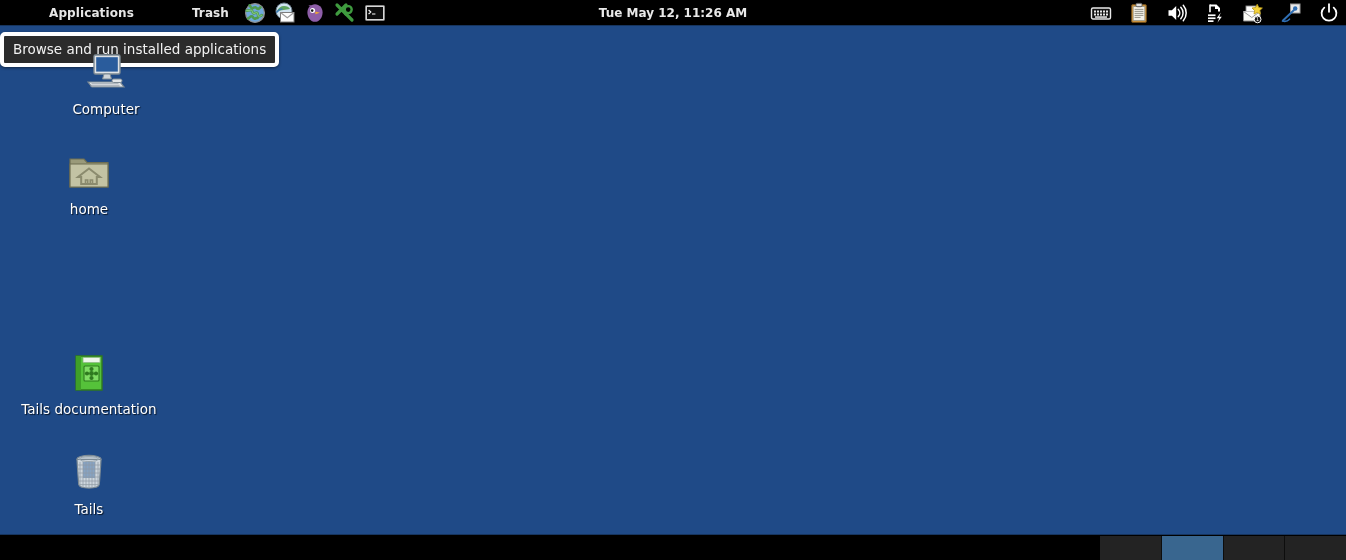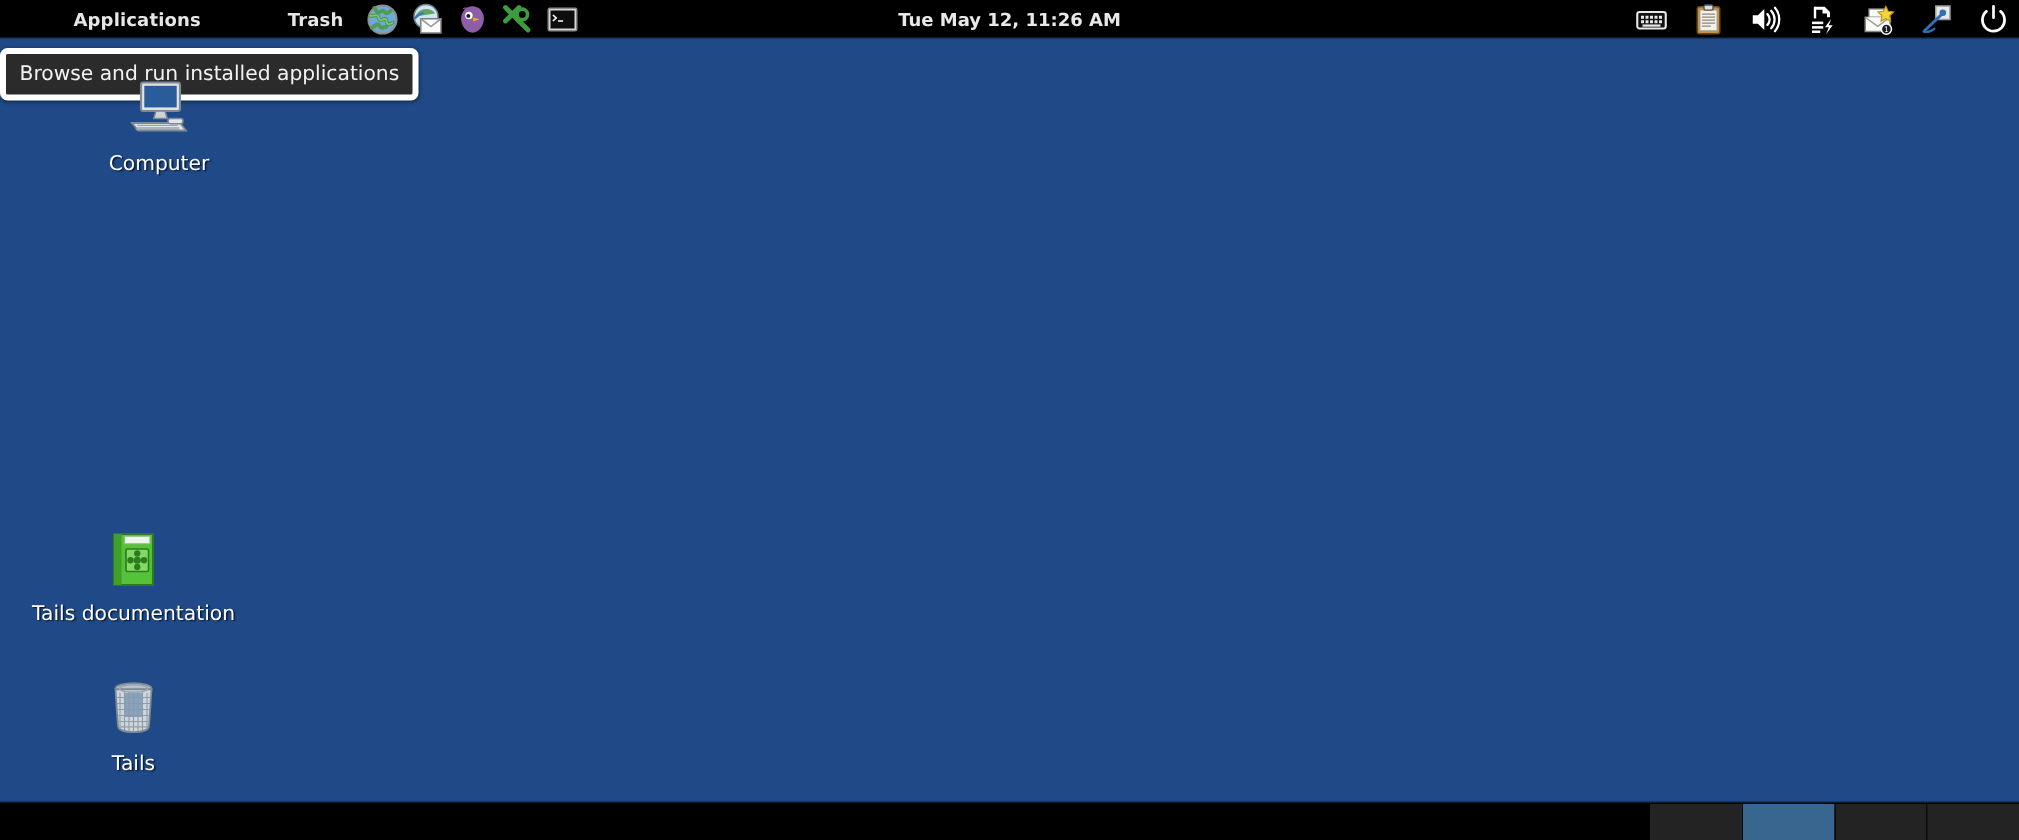--- a/index.html
+++ b/index.html
@@ -234,20 +234,31 @@
         <path d="M6 34h32l4 5H10z" fill="#e3e6e9" stroke="#7d8a94" stroke-width="1.2"></path>
         <g stroke="#9aa5ad" stroke-width=".8">
           <path d="M9.5 35.6h27M9 37.3h28.5M8.5 38.3h29"></path>
         </g>
         <rect x="30" y="31" width="10" height="3.5" rx="1.6" fill="#e3e6e9" stroke="#7d8a94" stroke-width="1"></rect>
       </svg>
     </div>
     <div class="dlabel">Computer</div>
   </div>
 
+  <div class="dicon" style="left:0px;top:122px;">
+    <div class="glyph">
+      <svg width="48" height="48" viewBox="0 0 48 48">
+        <path d="M5 11h14l3 3.5h21V39H5z" fill="#9a9a7a" stroke="#6e6e52" stroke-width="1.2"></path>
+        <path d="M5 16h38v23H5z" fill="#c3c3a4" stroke="#6e6e52" stroke-width="1.2"></path>
+        <path d="M24 20.5L13 29h3.2v7h15.6v-7H35z" fill="none" stroke="#8b8b6e" stroke-width="2"></path>
+        <path d="M20.5 36v-4h2.2v4M25.3 36v-4h2.2v4" fill="none" stroke="#8b8b6e" stroke-width="1.6"></path>
+      </svg>
+    </div>
+    <div class="dlabel">home</div>
+  </div>
 
 
   <div class="dicon" style="left:0px;top:322px;">
     <div class="glyph">
       <svg width="48" height="48" viewBox="0 0 48 48">
         <path d="M11 8h26v34H11z" fill="#55c23a" stroke="#2f7a1f" stroke-width="1.4"></path>
         <path d="M11 8h5v34h-5z" fill="#3f9f28"></path>
         <path d="M18 9.5h17v5H18z" fill="#eef6ea" stroke="#8fbb84" stroke-width=".8"></path>
         <rect x="19" y="18" width="15" height="15" rx="1" fill="#7fdc63" stroke="#2f7a1f" stroke-width="1.1"></rect>
         <g fill="#2f7a1f">

